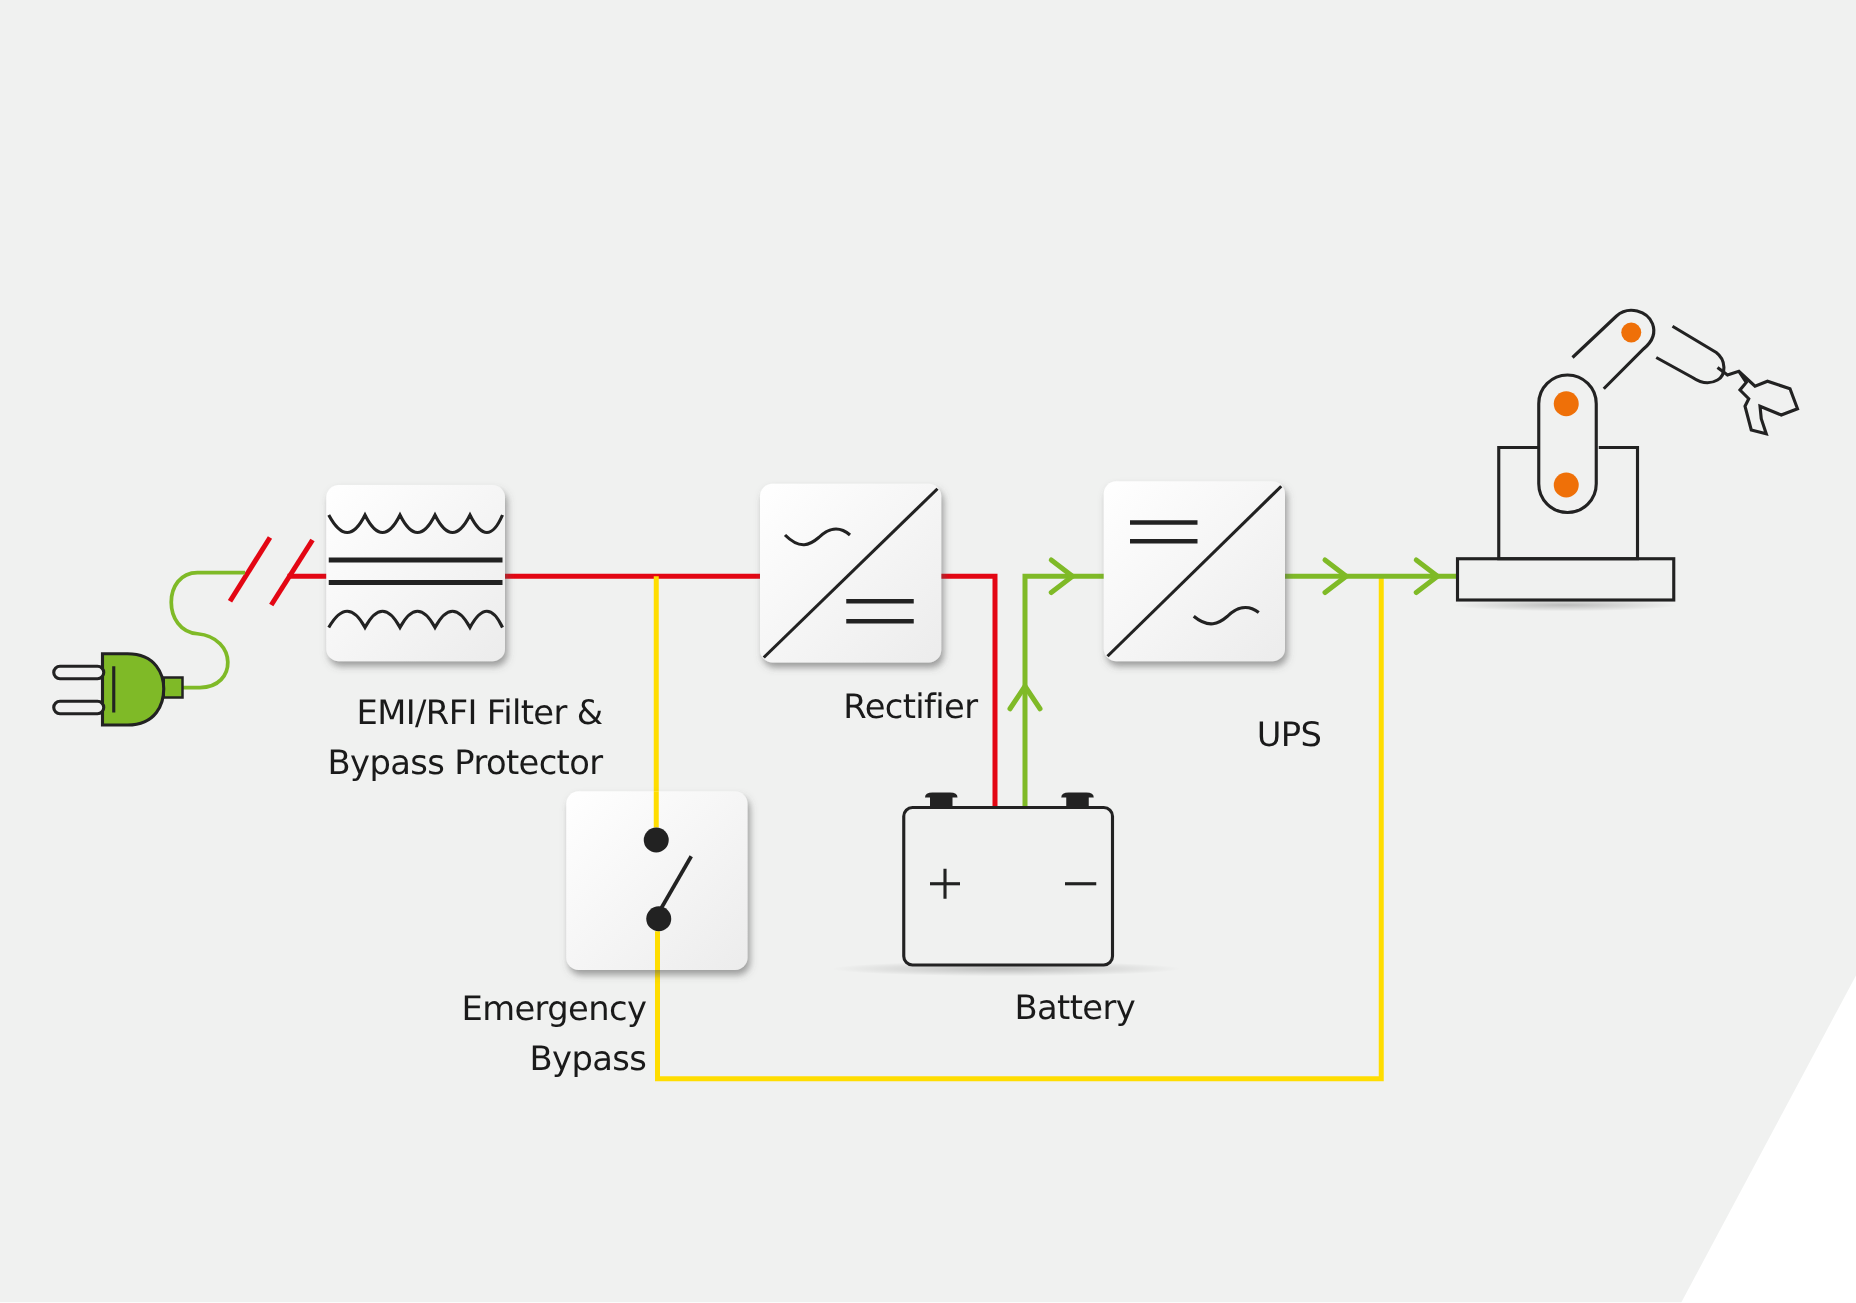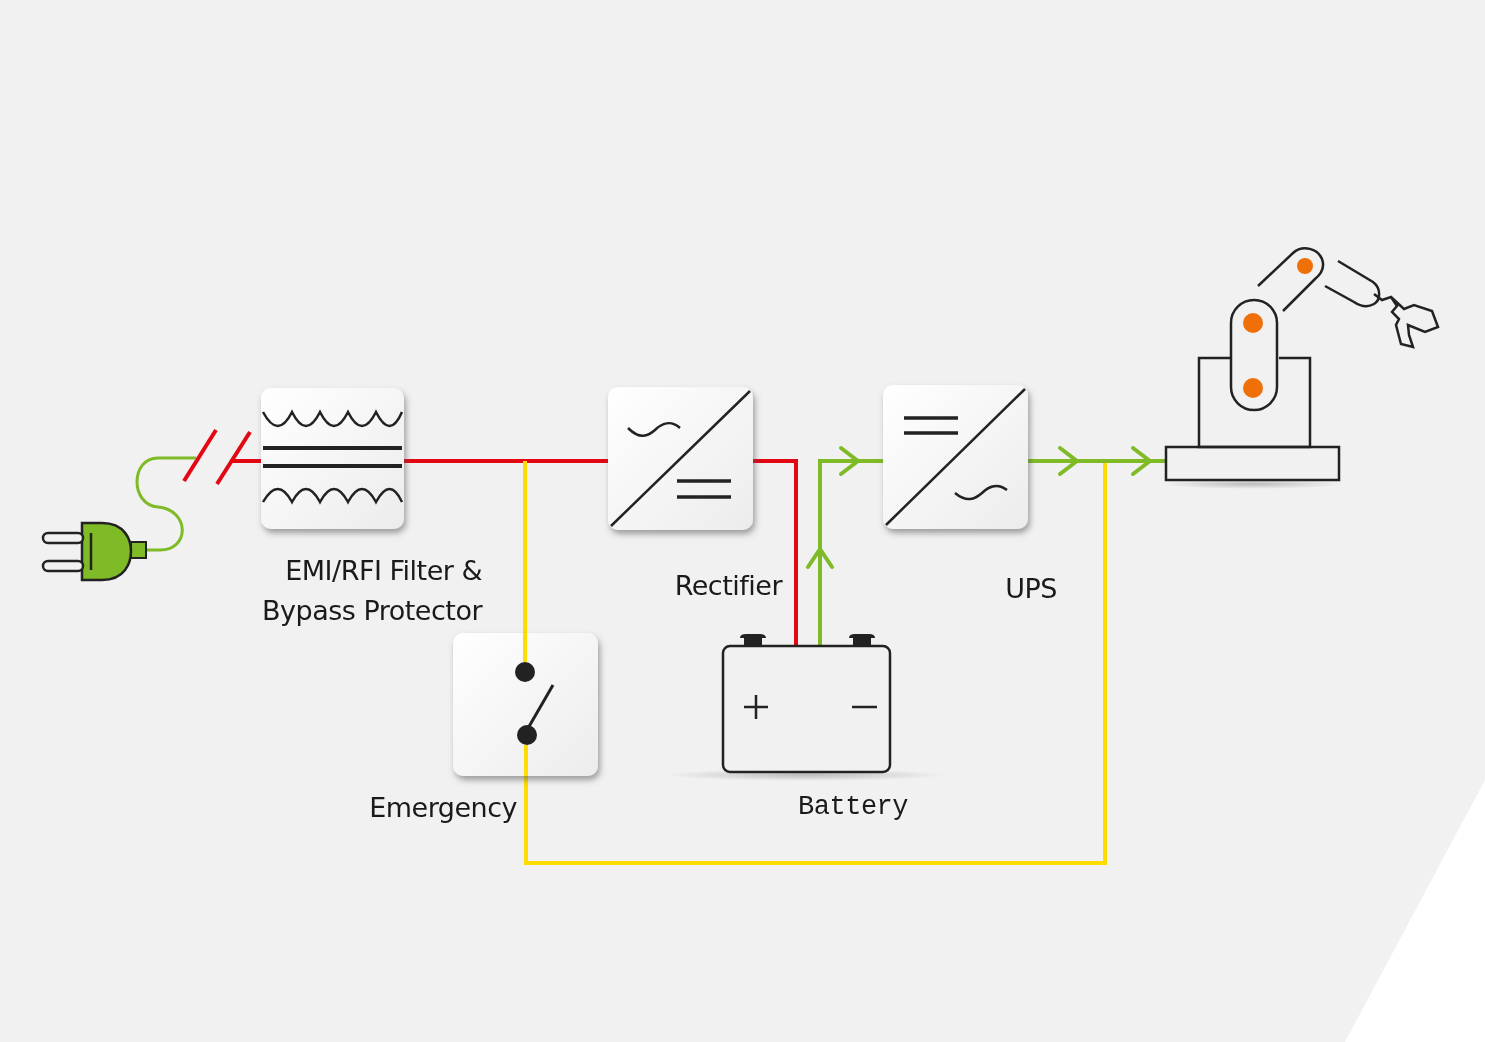--- a/index.html
+++ b/index.html
@@ -115,24 +115,25 @@
     <circle cx="1253" cy="323" r="10" class="joint" stroke="none" fill="#ef7008"></circle>
     <circle cx="1253" cy="388" r="10" class="joint" stroke="none" fill="#ef7008"></circle>
     <circle cx="1305" cy="266" r="8" class="joint" stroke="none" fill="#ef7008"></circle>
   </g>
 </svg>
 
 <div class="label" style="left:182px; top:551px; width:300px;">
   <span>EMI/RFI Filter &amp;</span>
   <span>Bypass Protector</span>
 </div>
-<div class="label" style="left:582px; top:546px; width:200px;margin-top:20px;">
+<div class="label" style="left:582px; top:546px; width:200px;">
   <span>Rectifier</span>
 </div>
 <div class="label" style="left:857px; top:569px; width:200px;">
   <span>UPS</span>
 </div>
 <div class="label" style="left:317px; top:788px; width:200px;">
   <span>Emergency</span>
+  <span>Bypass</span>
 </div>
-<div class="label" style="left:708px; top:787px; width:200px;font-family:Liberation Mono, monospace;">
+<div class="label" style="left:708px; top:787px; width:200px;">
   <span>Battery</span>
 </div>
 
 </body></html>

